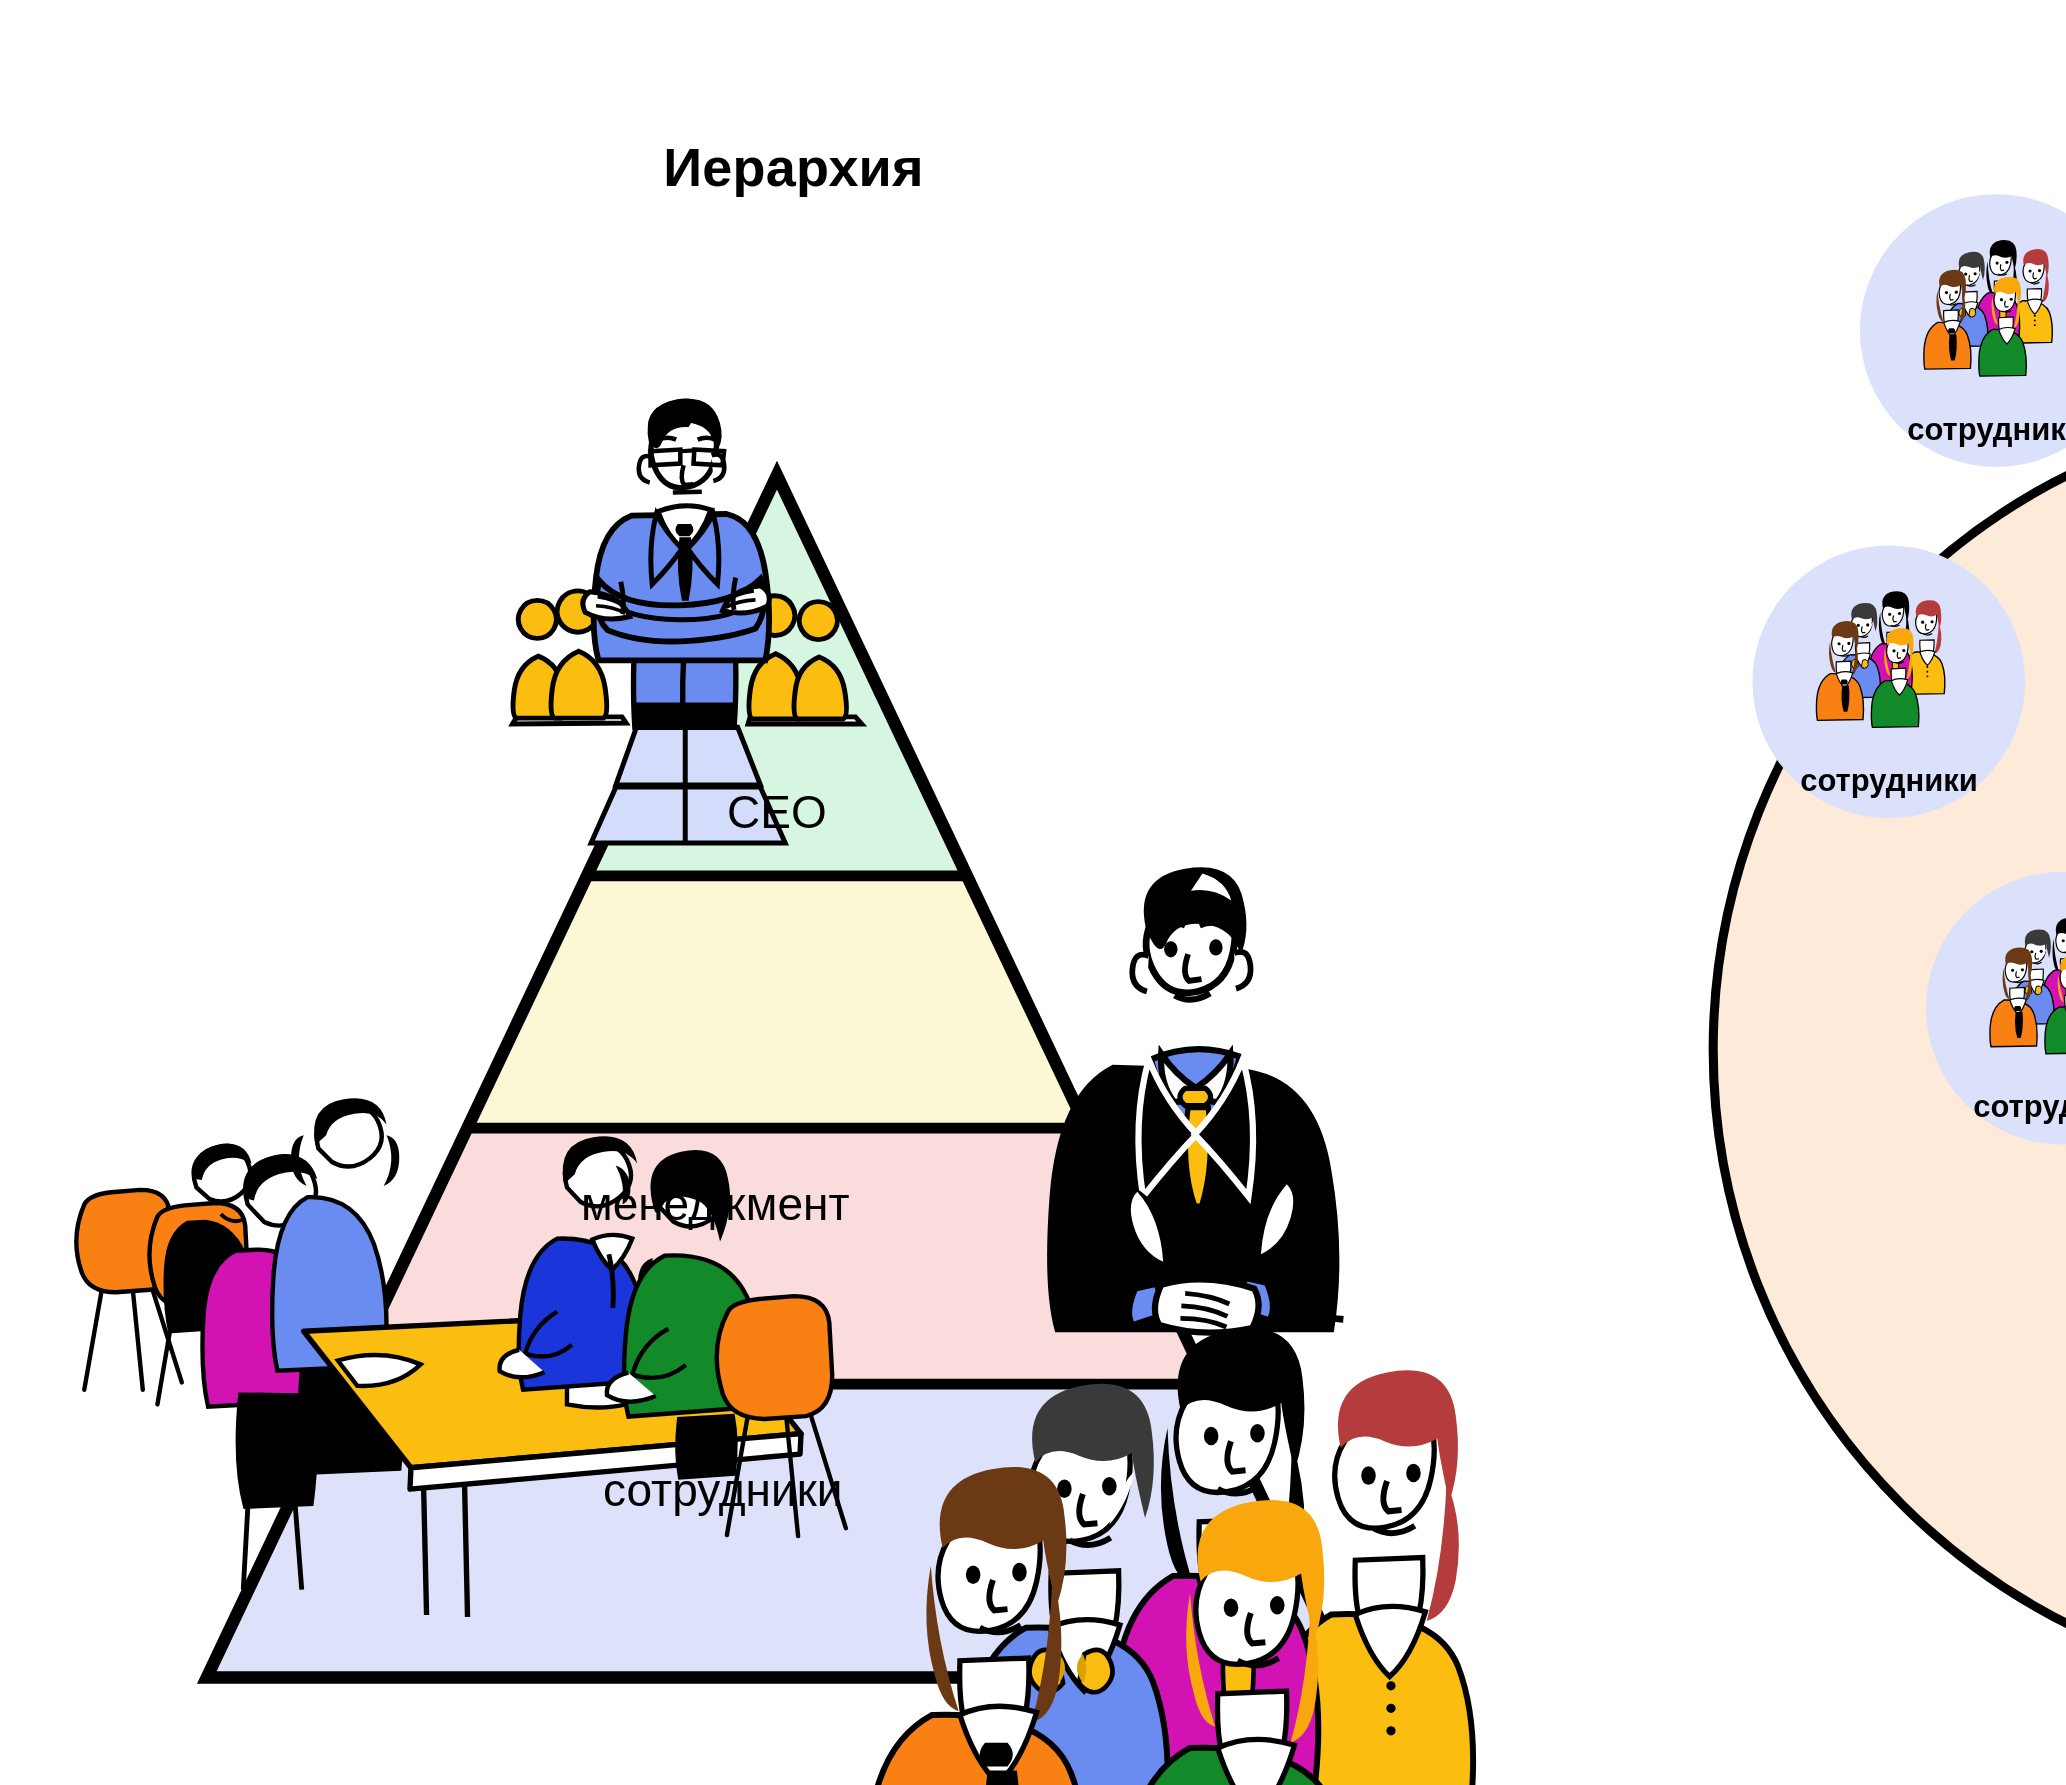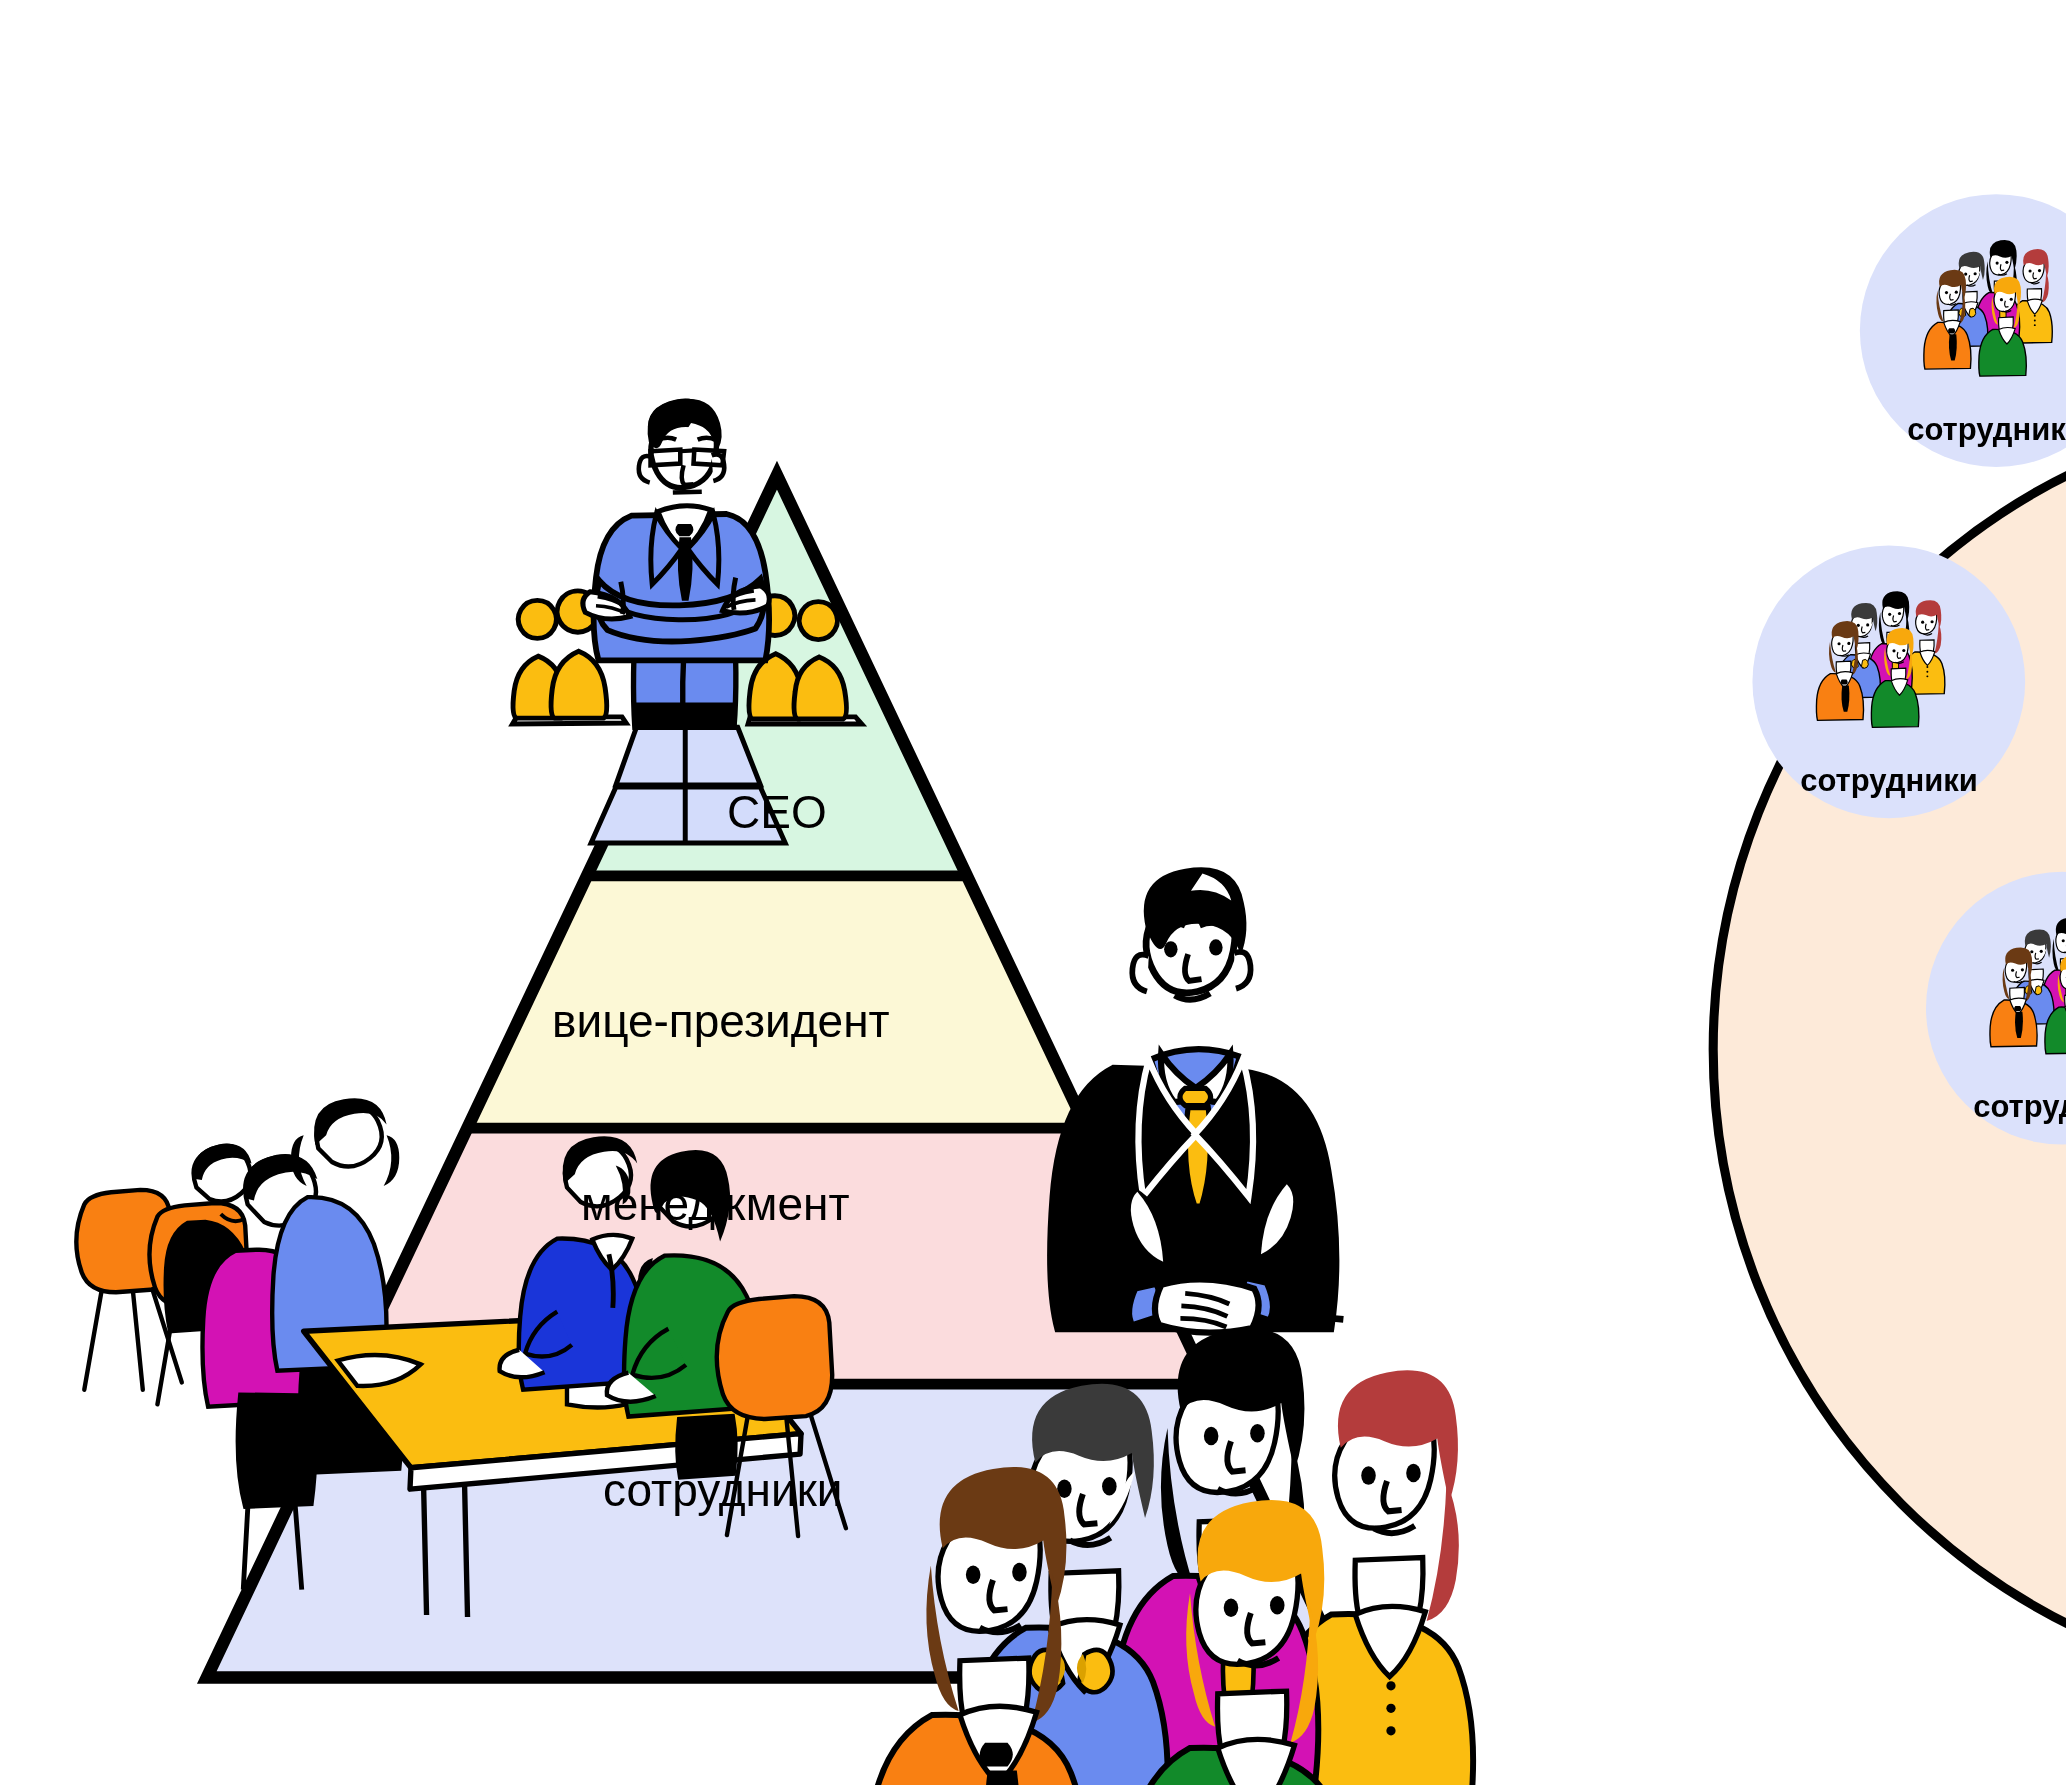--- a/index.html
+++ b/index.html
@@ -62,20 +62,21 @@
     color: #000000;
     white-space: nowrap;
     transform: translate(-50%, -50%);
   }
 </style>
 </head>
 <body>
 
 <div class="panel" id="hierarchy-panel">
 
+  <div class="panel-title" id="hierarchy-title">Иерархия</div>
 
   <div id="pyramid-stack">
 
     <svg id="pyramid-svg" width="1587" height="1785" viewBox="0 0 3840 4320" xmlns="http://www.w3.org/2000/svg">
       <defs>
         <clipPath id="pyr-clip">
           <polygon points="1880,1150 3260,4060 500,4060"></polygon>
         </clipPath>
       </defs>
 
@@ -351,21 +352,20 @@
           <path d="M478,462 q30,16 62,-4" stroke="#000" stroke-width="9" fill="none"></path>
           <path d="M448,512 q-2,58 6,88 l92,-4 q8,-36 6,-88 z" fill="#ffffff" stroke="#000" stroke-width="8"></path>
           <path d="M406,594 q-86,46 -96,186 q-6,98 6,144 l326,-6 q14,-142 -22,-236 q-36,-94 -214,-88 z" fill="#128a2a" stroke="#000" stroke-width="9"></path>
           <path d="M448,594 q22,70 58,104 q36,-34 58,-108 q-64,-20 -116,4 z" fill="#ffffff" stroke="#000" stroke-width="8"></path>
         </g>
       </g>
 
     </svg>
 
     <div class="band-label" id="label-ceo">CEO</div>
-    <div class="band-label" id="label-vp">вице-президент</div>
     <div class="band-label" id="label-mgmt">менеджмент</div>
     <div class="band-label" id="label-staff">сотрудники</div>
   </div>
 </div>
 
 <div class="panel" id="holacracy-panel">
 
   <div class="panel-title" id="holacracy-title">Холакратия</div>
 
   <svg id="holacracy-svg" width="1587" height="1785" viewBox="0 0 3840 4320" xmlns="http://www.w3.org/2000/svg">

